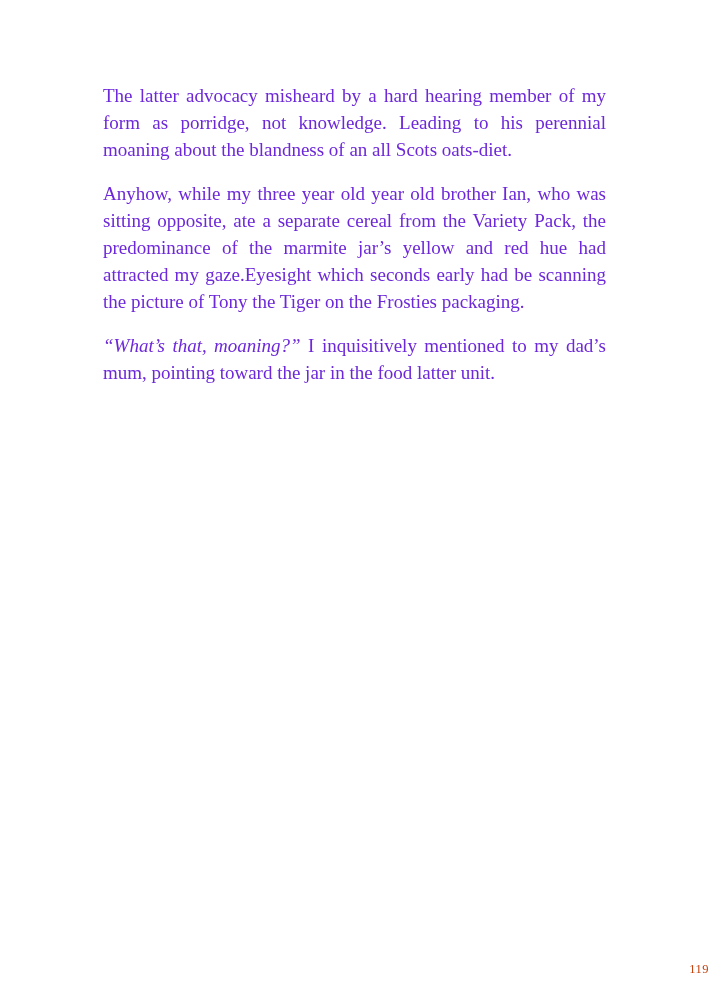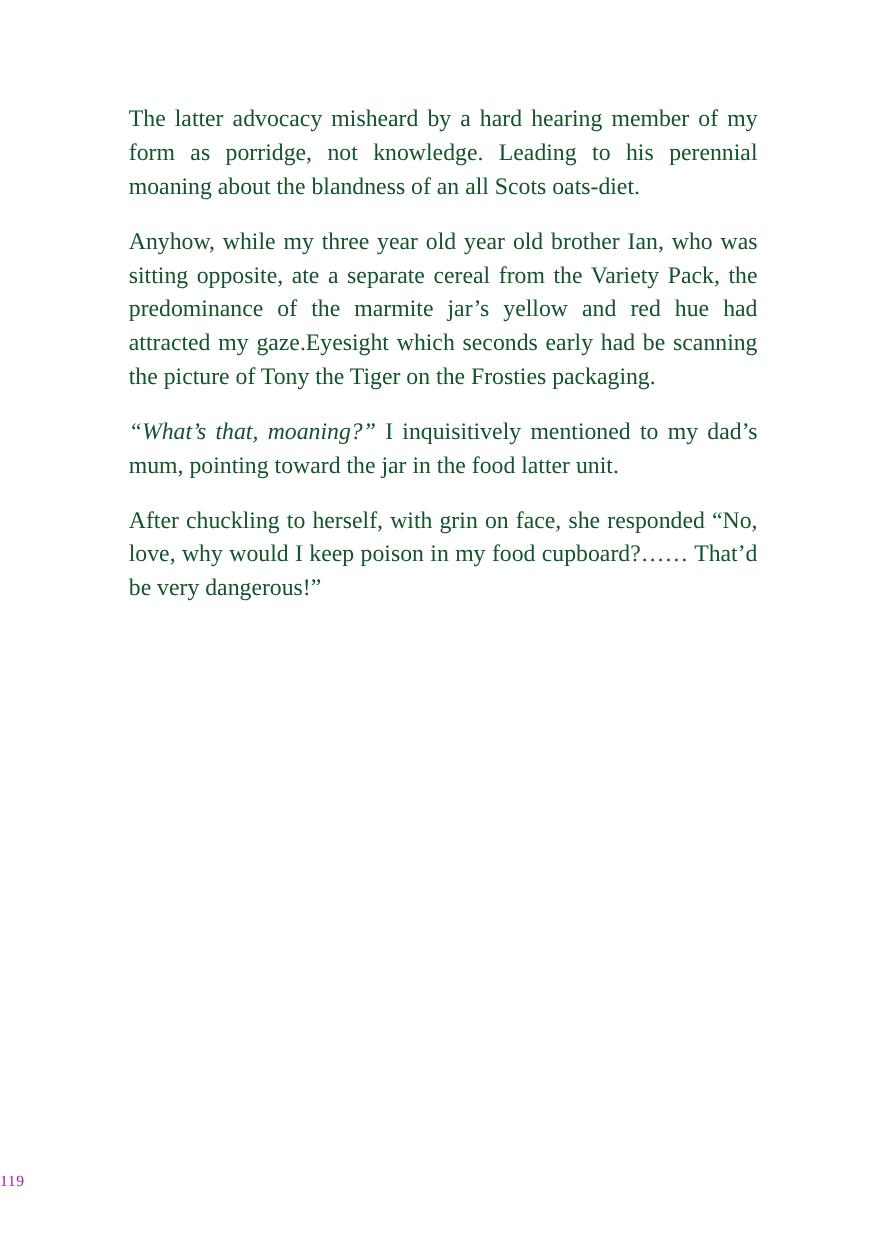--- a/index.html
+++ b/index.html
@@ -19,51 +19,50 @@
     inset: 0;
     background: #ffffff;
   }
   .text-block {
     position: absolute;
     left: 103px;
     top: 82px;
     width: 503px;
     font-size: 19px;
     line-height: 27px;
-    color: #14532d;
+    color: #6d28d9;
     text-align: justify;
   }
   .text-block p {
     margin: 0 0 17px 0;
     padding: 0;
   }
   .text-block p:last-child {
     margin-bottom: 0;
   }
   .run-normal {
     font-style: normal;
   }
   .run-italic {
     font-style: italic;
   }
   .page-number {
     position: absolute;
     left: 0;
     right: 0;
-    top: 938px;
-    text-align: left;
+    top: 962px;
+    text-align: right;
     font-size: 12.5px;
-    color: #a21caf;
+    color: #c2410c;
     letter-spacing: 0.5px;
   }
 </style>
 </head>
 <body>
 
 <div class="page">
   <div class="text-block">
       <p><span class="run-normal">The latter advocacy misheard by a hard hearing member of my form as porridge, not knowledge. Leading to his perennial moaning about the blandness of an all Scots oats-diet.</span></p>
       <p><span class="run-normal">Anyhow, while my three year old year old brother Ian, who was sitting opposite, ate a separate cereal from the Variety Pack, the predominance of the marmite jar’s yellow and red hue had attracted my gaze.Eyesight which seconds early had be scanning the picture of Tony the Tiger on the Frosties packaging.</span></p>
       <p><span class="run-italic">“What’s that, moaning?”</span><span class="run-normal"> I inquisitively mentioned to my dad’s mum, pointing toward the jar in the food latter unit.</span></p>
-      <p><span class="run-normal">After chuckling to herself, with grin on face, she responded “No, love, why would I keep poison in my food cupboard?…… That’d be very dangerous!”</span></p>
     </div>
   <div class="page-number">119</div>
 </div>
 
 </body></html>

